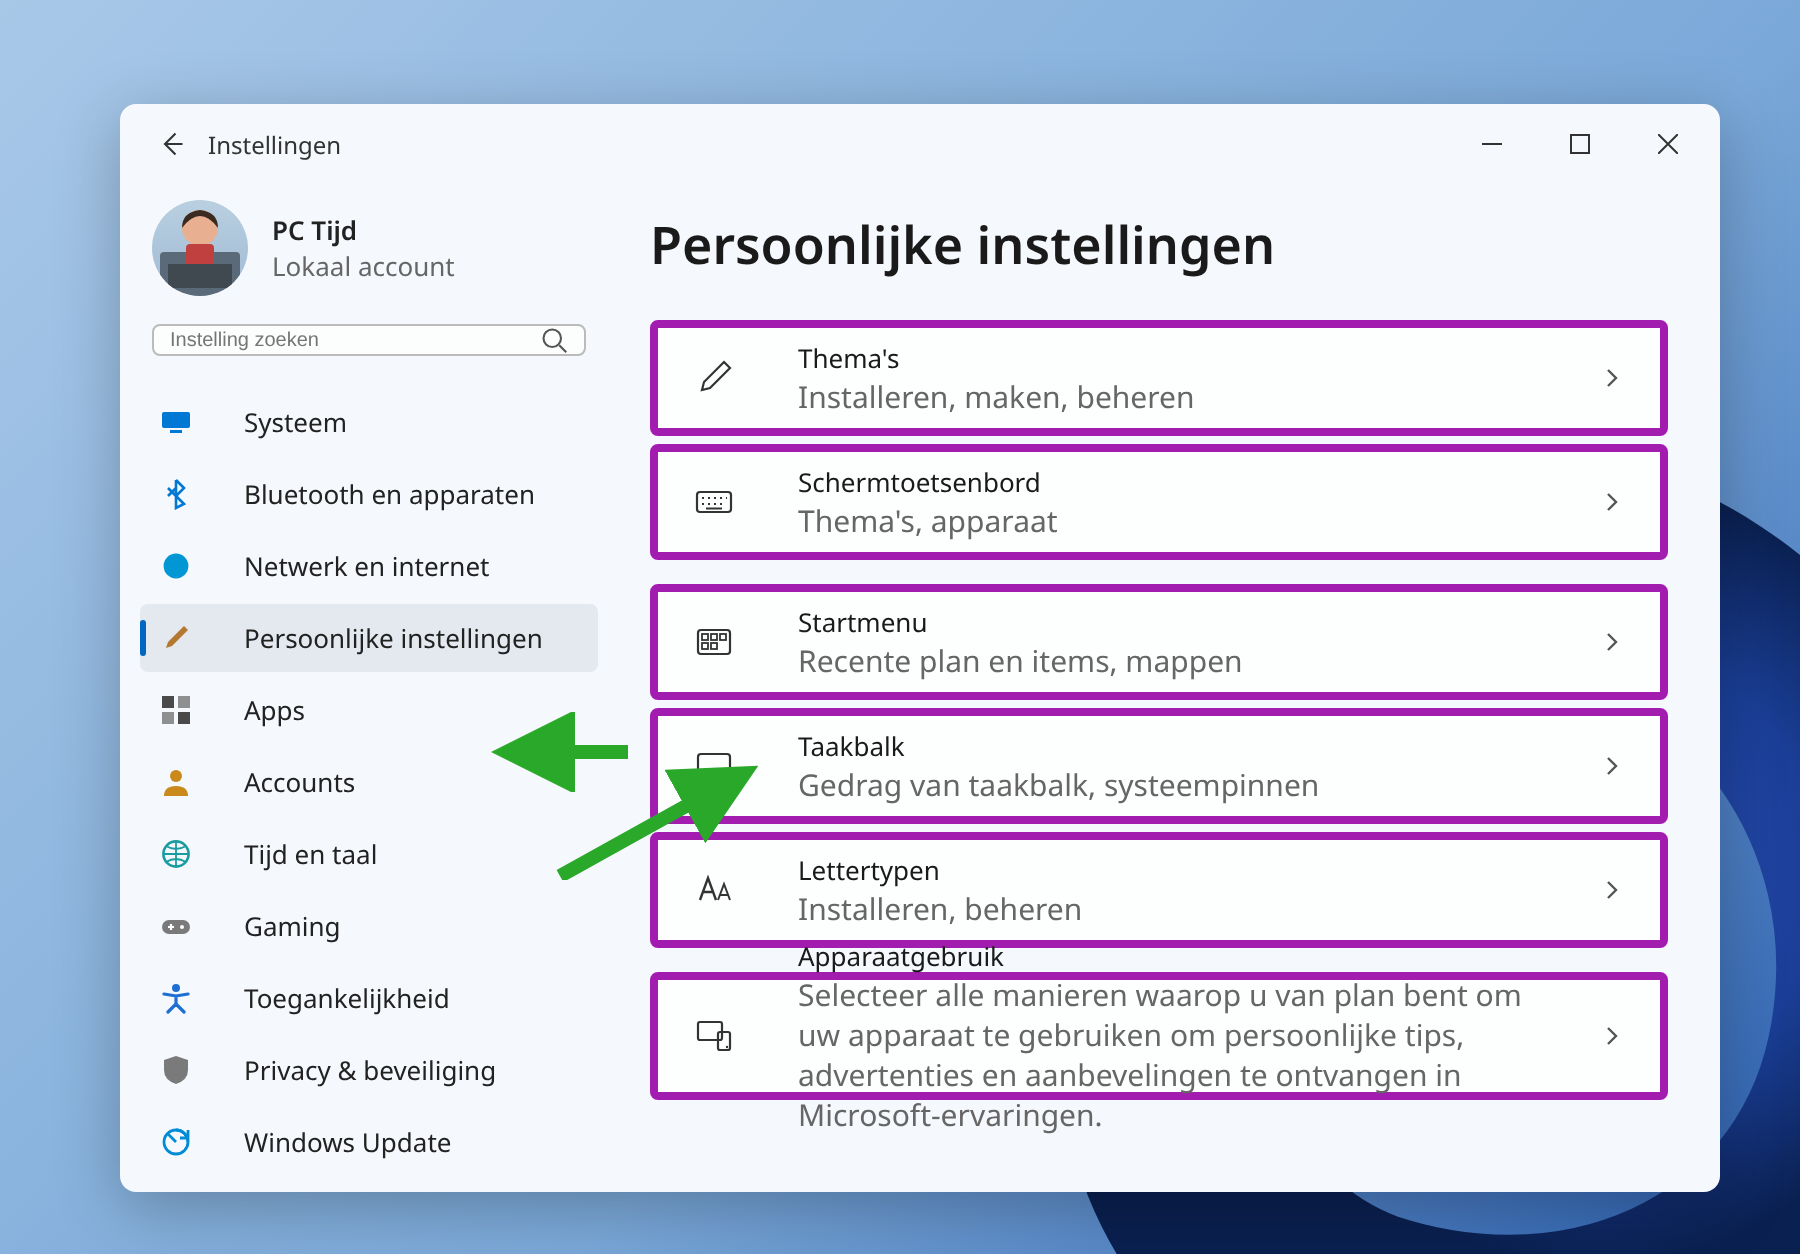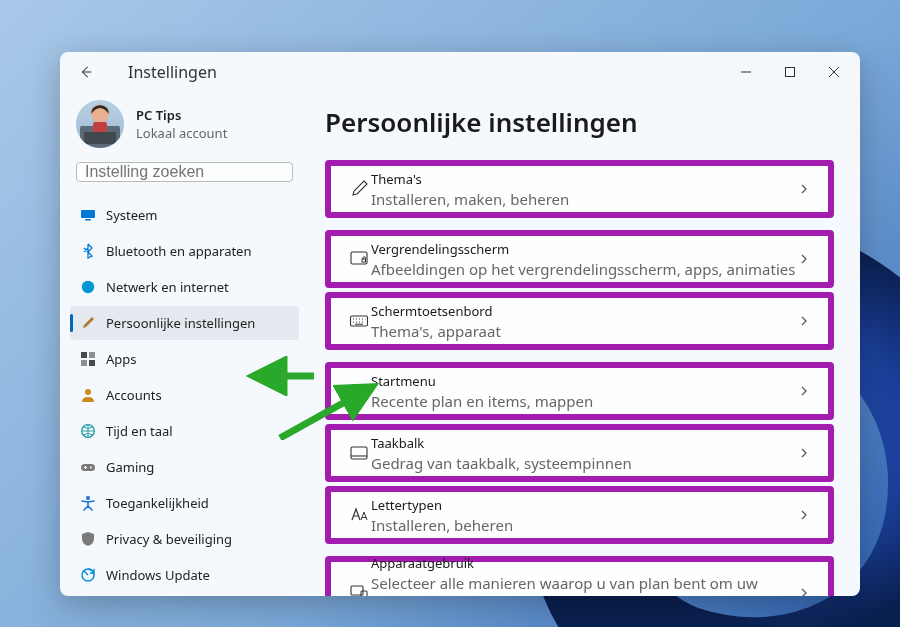--- a/index.html
+++ b/index.html
@@ -29,21 +29,21 @@
     display: flex;
     align-items: center;
     padding: 0 4px 0 12px;
   }
   .back-btn {
     width: 28px; height: 28px;
     display: flex; align-items: center; justify-content: center;
     cursor: pointer;
     margin-right: 4px;
   }
-  .title-text { font-size: 16px; color: #333; margin-left: 24px; }
+  .title-text { font-size: 12px; color: #333; }
   .spacer { flex: 1; }
   .win-btn {
     width: 44px; height: 32px;
     display: flex; align-items: center; justify-content: center;
     cursor: pointer;
   }
   .body-area {
     flex: 1;
     display: flex;
     overflow: hidden;
@@ -78,28 +78,28 @@
     border-radius: 4px;
     background: #fcfdfd;
     margin: 0 6px 16px 6px;
     padding: 0 8px;
   }
   .search-box input {
     flex: 1;
     border: none;
     outline: none;
     background: transparent;
-    font-size: 16px;
+    font-size: 10px;
     color: #555;
   }
   .nav-list { display: flex; flex-direction: column; gap: 2px; }
   .nav-item {
     display: flex;
     align-items: center;
-    gap: 10px;
+    gap: 26px;
     height: 34px;
     padding: 0 10px;
     border-radius: 4px;
     font-size: 13px;
     color: #222;
     cursor: pointer;
     position: relative;
   }
   .nav-item.active { background: #e3e9ef; }
   .nav-item.active::before {
@@ -113,31 +113,31 @@
   .nav-icon { width: 16px; height: 16px; display: flex; align-items: center; justify-content: center; }
   .main {
     flex: 1;
     padding: 12px 26px 10px 20px;
     overflow-y: auto;
   }
   .main h1 { font-size: 26px; font-weight: 600; color: #1a1a1a; margin-bottom: 20px; }
   .setting-card {
     display: flex;
     align-items: center;
-    gap: 2px;
+    gap: 32px;
     height: 58px;
     background: #fdfefe;
-    border: 6px solid #a21caf;
+    border: 4px solid #a21caf;
     border-radius: 4px;
     margin-bottom: 4px;
     padding: 12px 18px;
     cursor: pointer;
   }
   .setting-card.spaced { margin-top: 12px; }
-  .setting-card.big { height: 74px; }
+  .setting-card.big { height: 64px; }
   .setting-icon { width: 20px; height: 20px; display: flex; align-items: center; justify-content: center; color: #333; }
   .setting-text { flex: 1; }
   .setting-title { font-size: 13px; color: #1a1a1a; font-weight: 400; }
   .setting-sub { font-size: 15px; color: #666; margin-top: 1px; }
   .chevron { color: #666; }
   
   .arrow-svg { position: absolute; z-index: 50; pointer-events: none; }
 </style>
 </head>
 <body>
@@ -186,21 +186,21 @@
         <div class="avatar">
           <svg viewBox="0 0 48 48" width="48" height="48">
             <rect x="4" y="26" width="40" height="22" fill="#5a6a78" rx="2"></rect>
             <circle cx="24" cy="14" r="9" fill="#e8b090"></circle>
             <path d="M15 14 Q24 2 33 14 Q33 6 24 5 Q15 6 15 14" fill="#3a2a20"></path>
             <rect x="17" y="22" width="14" height="14" fill="#c04040" rx="2"></rect>
             <rect x="8" y="32" width="32" height="12" fill="#404850"></rect>
           </svg>
         </div>
         <div>
-          <div class="profile-name">PC Tips</div>
+          <div class="profile-name">PC Tijd</div>
           <div class="profile-sub">Lokaal account</div>
         </div>
       </div>
 
       <div class="search-box">
         <input type="text" placeholder="Instelling zoeken" style="">
         <svg width="14" height="14" viewBox="0 0 16 16">
             <circle cx="7" cy="7" r="5" fill="none" stroke="#555" stroke-width="1.2"></circle>
             <path d="M11 11 L15 15" stroke="#555" stroke-width="1.2"></path>
           </svg>
@@ -317,38 +317,20 @@
       <div id="cards-container">
           <div class="setting-card">
       <span class="setting-icon">
               <svg viewBox="0 0 20 20" width="20" height="20">
                 <path d="M15 2 L18 5 L8 15 L4 16 L5 12 Z" fill="none" stroke="#333" stroke-width="1.1"></path>
               </svg>
             </span>
       <div class="setting-text">
         <div class="setting-title">Thema's</div>
         <div class="setting-sub">Installeren, maken, beheren</div>
-      </div>
-      <span class="chevron">
-        <svg viewBox="0 0 12 12" width="12" height="12">
-                <path d="M4 2 L8 6 L4 10" fill="none" stroke="#555" stroke-width="1.2"></path>
-              </svg>
-      </span>
-          </div>
-          <div class="setting-card spaced">
-      <span class="setting-icon">
-              <svg viewBox="0 0 20 20" width="20" height="20">
-                <rect x="2" y="3" width="16" height="12" rx="1.5" fill="none" stroke="#333" stroke-width="1.1"></rect>
-                <rect x="13" y="10" width="3.5" height="3" fill="none" stroke="#333" stroke-width="1"></rect>
-                <path d="M14 10 V9 A1 1 0 0 1 16.5 9 V10" fill="none" stroke="#333" stroke-width="1"></path>
-              </svg>
-            </span>
-      <div class="setting-text">
-        <div class="setting-title">Vergrendelingsscherm</div>
-        <div class="setting-sub">Afbeeldingen op het vergrendelingsscherm, apps, animaties</div>
       </div>
       <span class="chevron">
         <svg viewBox="0 0 12 12" width="12" height="12">
                 <path d="M4 2 L8 6 L4 10" fill="none" stroke="#555" stroke-width="1.2"></path>
               </svg>
       </span>
           </div>
           <div class="setting-card">
       <span class="setting-icon">
               <svg viewBox="0 0 20 20" width="20" height="20">

